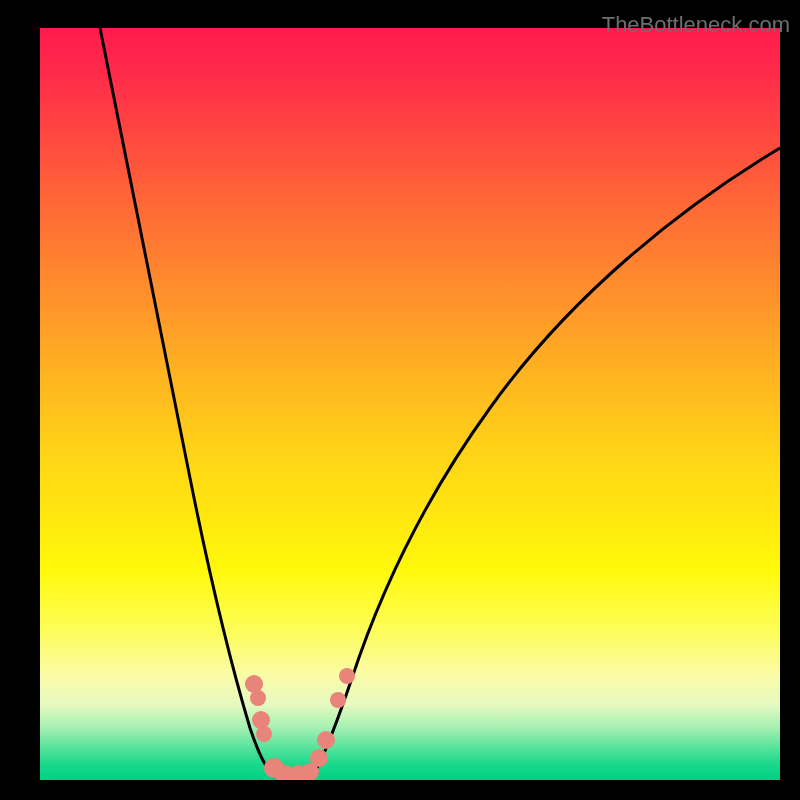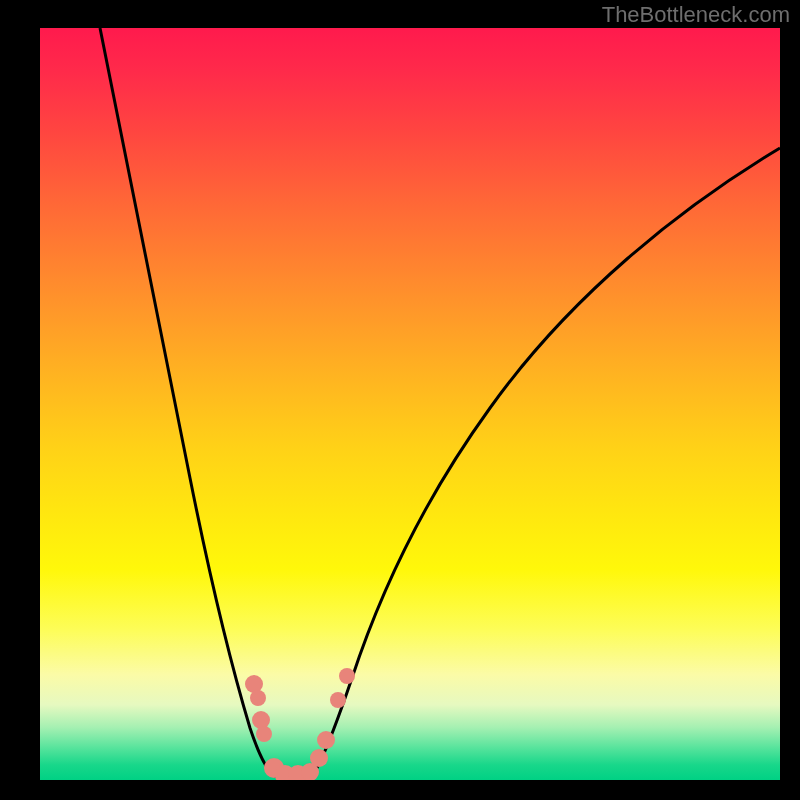--- a/index.html
+++ b/index.html
@@ -6,21 +6,21 @@
     margin: 0;
     padding: 0;
     width: 800px;
     height: 800px;
     background: #000;
     position: relative;
     font-family: Arial, sans-serif;
   }
   .watermark {
     position: absolute;
-    top: 2px;
+    top: 12px;
     right: 10px;
     color: #6e6e6e;
     font-size: 22px;
     font-weight: 500;
     z-index: 10;
   }
   .plot-area {
     position: absolute;
     left: 40px;
     top: 28px;

